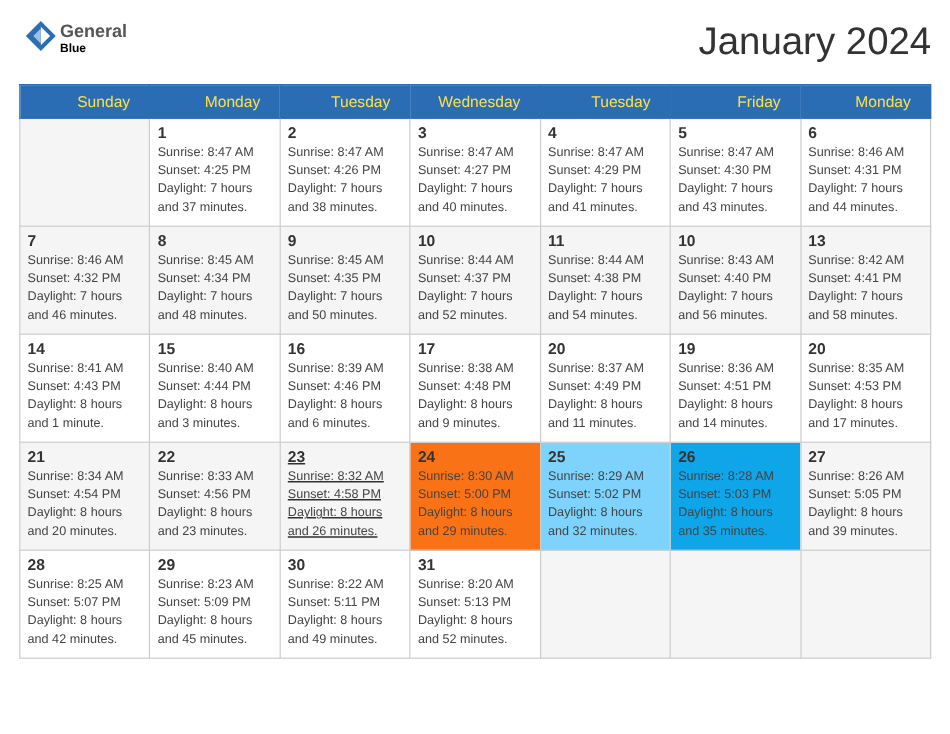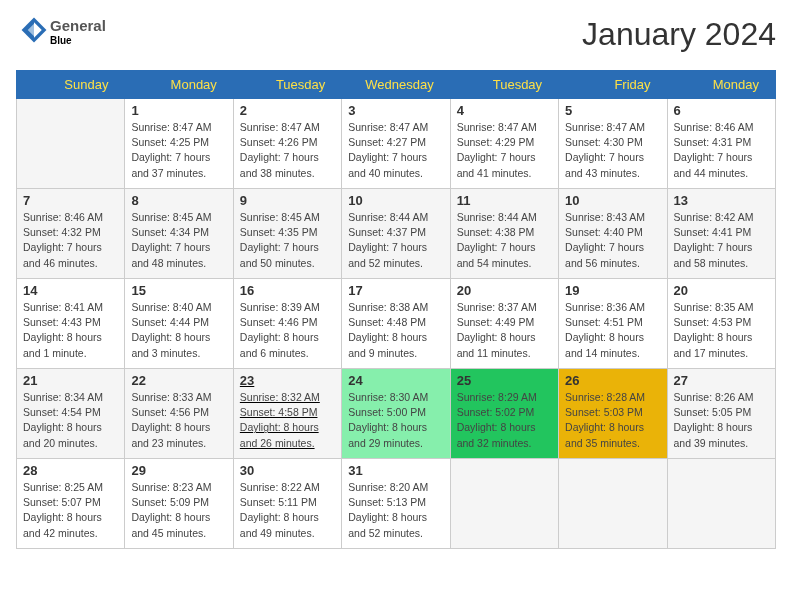--- a/index.html
+++ b/index.html
@@ -208,29 +208,29 @@
           <div class="day-info">Sunrise: 8:34 AM<br>Sunset: 4:54 PM<br>Daylight: 8 hours<br>and 20 minutes.</div>
         </td>
         <td style="background: rgb(245, 245, 245);">
           <span class="day-number">22</span>
           <div class="day-info">Sunrise: 8:33 AM<br>Sunset: 4:56 PM<br>Daylight: 8 hours<br>and 23 minutes.</div>
         </td>
         <td style="background: rgb(245, 245, 245); text-decoration: underline;">
           <span class="day-number">23</span>
           <div class="day-info">Sunrise: 8:32 AM<br>Sunset: 4:58 PM<br>Daylight: 8 hours<br>and 26 minutes.</div>
         </td>
-        <td style="background: #86efac;">
+        <td style="background: #f97316;">
           <span class="day-number">24</span>
           <div class="day-info">Sunrise: 8:30 AM<br>Sunset: 5:00 PM<br>Daylight: 8 hours<br>and 29 minutes.</div>
         </td>
-        <td style="background: #22c55e;">
+        <td style="background: #7dd3fc;">
           <span class="day-number">25</span>
           <div class="day-info">Sunrise: 8:29 AM<br>Sunset: 5:02 PM<br>Daylight: 8 hours<br>and 32 minutes.</div>
         </td>
-        <td style="background: #eab308;">
+        <td style="background: #0ea5e9;">
           <span class="day-number">26</span>
           <div class="day-info">Sunrise: 8:28 AM<br>Sunset: 5:03 PM<br>Daylight: 8 hours<br>and 35 minutes.</div>
         </td>
         <td style="background: rgb(245, 245, 245);">
           <span class="day-number">27</span>
           <div class="day-info">Sunrise: 8:26 AM<br>Sunset: 5:05 PM<br>Daylight: 8 hours<br>and 39 minutes.</div>
         </td>
       </tr>
       <tr>
         <td>

